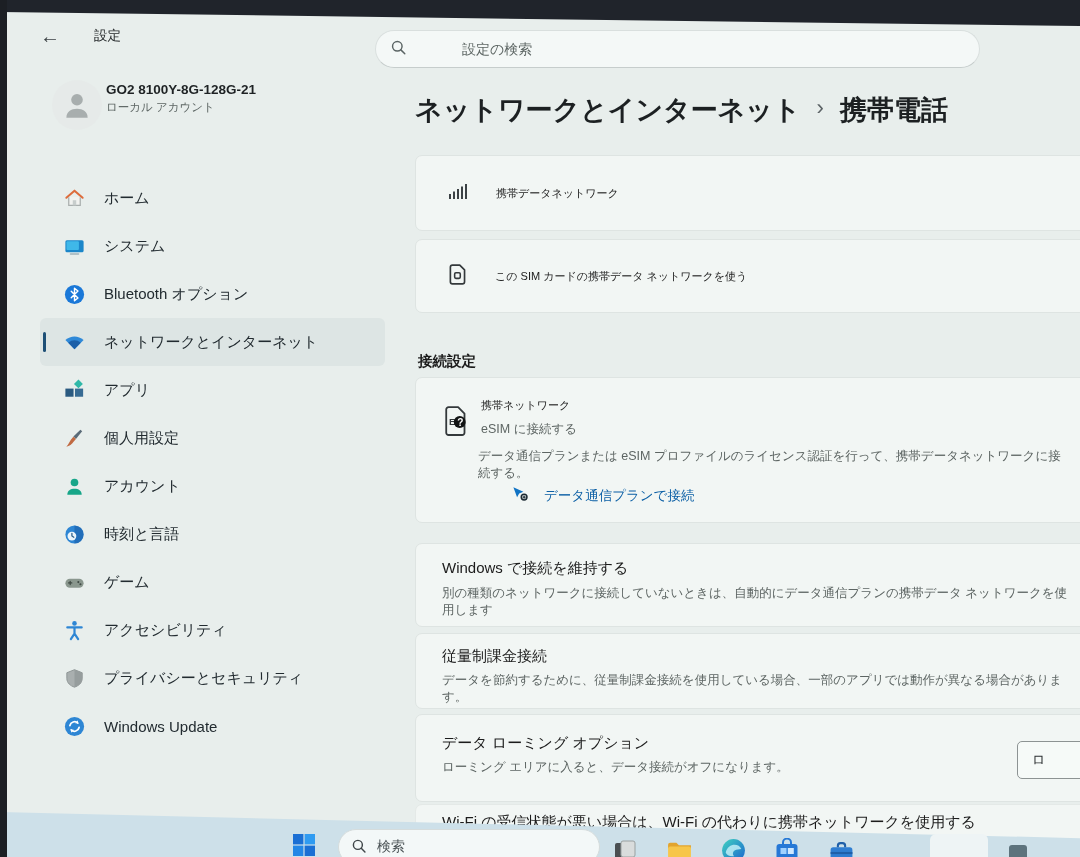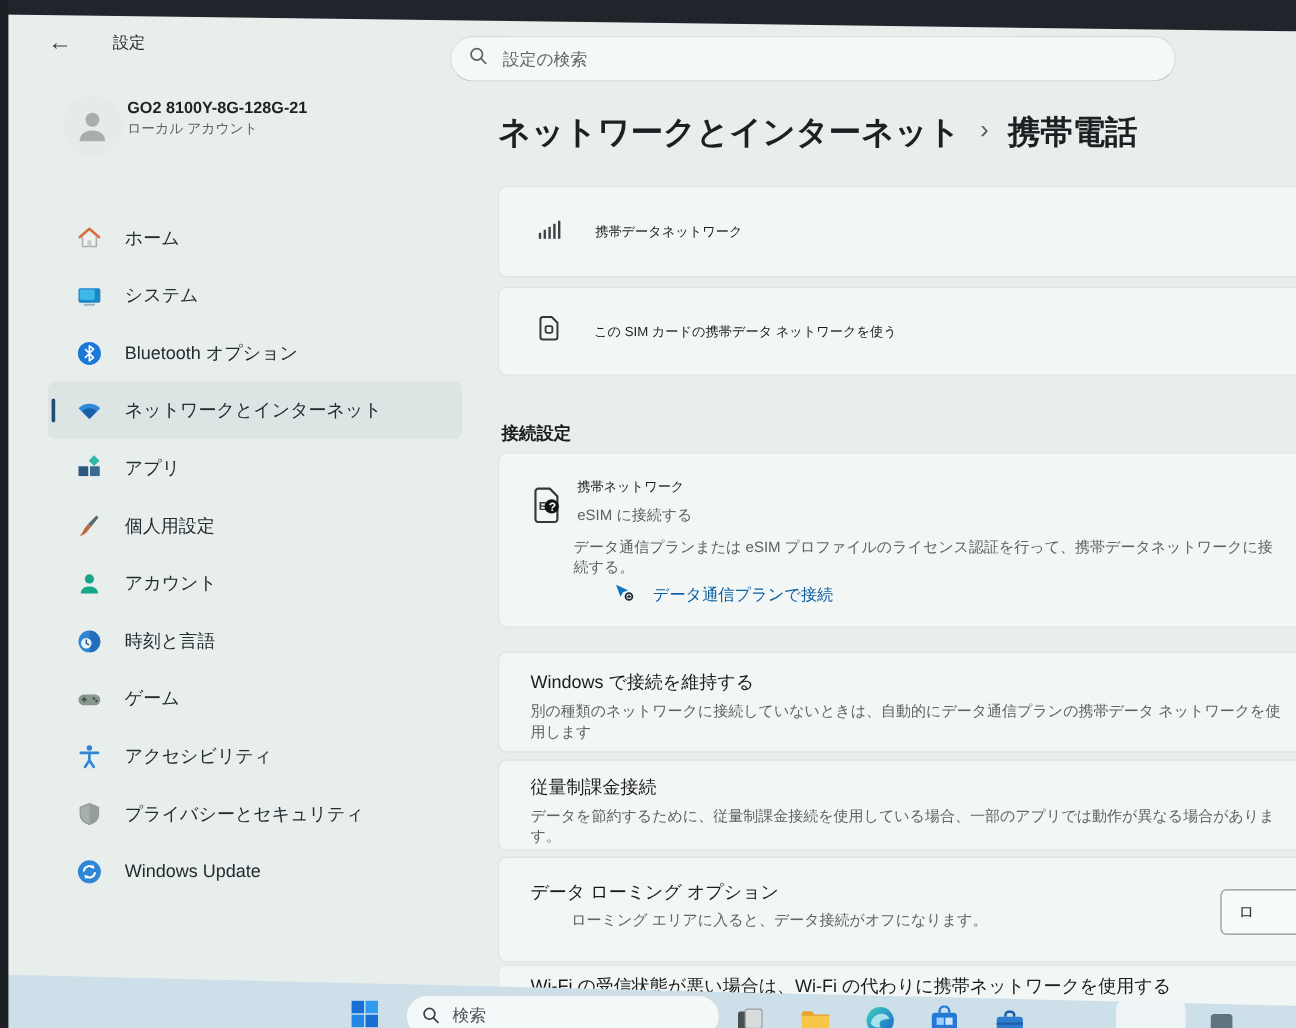--- a/index.html
+++ b/index.html
@@ -9,21 +9,21 @@
   .bezel-left{position:absolute;left:0;top:0;width:7px;height:857px;background:#1c1f24;z-index:50;}
 
   
   .titlebar{position:absolute;left:40px;top:22px;height:28px;display:flex;align-items:center;gap:34px;z-index:5;}
   .back-btn{font-size:20px;color:#3a4043;cursor:default;line-height:1;}
   .app-title{font-size:13.5px;color:#24282a;}
 
   
   .settings-search{position:absolute;left:375px;top:30px;width:605px;height:38px;background:#f4f8f7;
     border:1px solid #d9dfde;border-bottom-color:#c6cdcc;border-radius:20px;display:flex;align-items:center;
-    padding:0 14px;box-sizing:border-box;z-index:5;}
+    padding:0 14px;box-sizing:border-box;z-index:5;gap:43px;}
   .settings-search input{flex:1;border:none;outline:none;background:transparent;font-size:14px;color:#40484a;
     font-family:"Liberation Sans","DejaVu Sans",sans-serif;}
   .settings-search input::placeholder{color:#5d6664;}
   .mag{margin-right:10px;flex:0 0 auto;}
 
   
   .account{position:absolute;left:52px;top:80px;display:flex;align-items:flex-start;gap:4px;z-index:4;}
   .avatar{width:50px;height:50px;border-radius:50%;background:#e6eae9;display:flex;align-items:center;justify-content:center;}
   .acct-name{font-size:13.5px;font-weight:bold;color:#1e2224;line-height:1.5;}
   .acct-type{font-size:11.5px;color:#5d6664;}
@@ -297,21 +297,21 @@
     <div style="position:absolute;left:26px;top:41px;width:630px;" class="desc">別の種類のネットワークに接続していないときは、自動的にデータ通信プランの携帯データ ネットワークを使用します</div>
   </div>
 
   <div class="card" style="top:633px;height:76px;">
     <div style="position:absolute;left:26px;top:13px;" class="big-title">従量制課金接続</div>
     <div style="position:absolute;left:26px;top:38px;width:630px;" class="desc">データを節約するために、従量制課金接続を使用している場合、一部のアプリでは動作が異なる場合があります。</div>
   </div>
 
   <div class="card" style="top:714px;height:88px;">
     <div style="position:absolute;left:26px;top:19px;" class="big-title">データ ローミング オプション</div>
-    <div style="position:absolute;left:26px;top:44px;width:560px;margin-left:34px;" class="desc">ローミング エリアに入ると、データ接続がオフになります。</div>
+    <div style="position:absolute;left:26px;top:44px;width:560px;" class="desc">ローミング エリアに入ると、データ接続がオフになります。</div>
     <div class="dropdown">
       <span>ロ</span>
     </div>
   </div>
 
   <div class="card" style="top:804px;height:50px;border-color:#e4e9e7;">
     <div style="position:absolute;left:26px;top:8px;width:630px;white-space:nowrap;overflow:hidden;" class="big-title">Wi-Fi の受信状態が悪い場合は、Wi-Fi の代わりに携帯ネットワークを使用する</div>
   </div>
 
   <div class="taskbar"></div>

